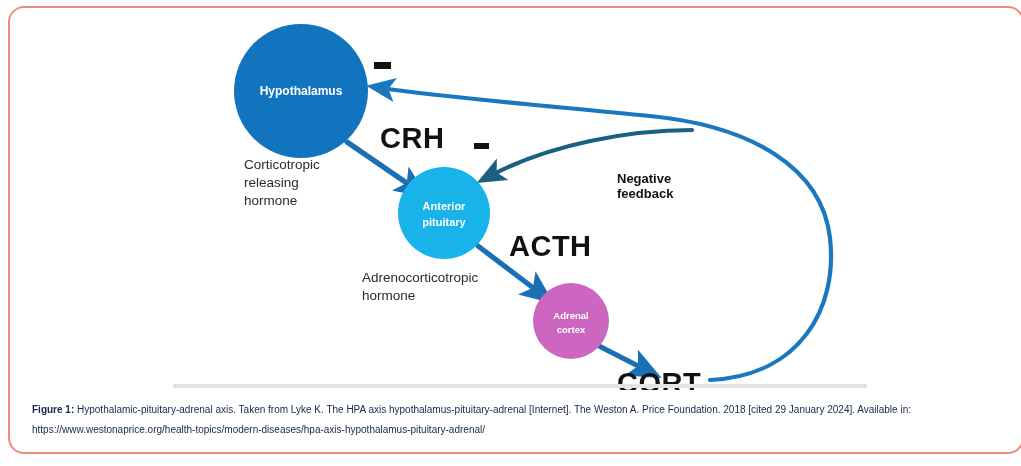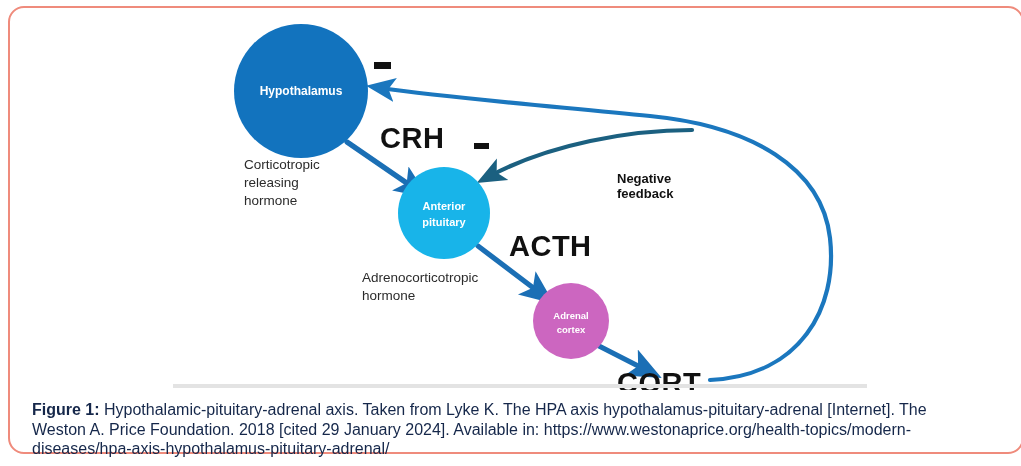--- a/index.html
+++ b/index.html
@@ -71,21 +71,21 @@
     background:#e3e3e3;
   }
 
   
   #caption{
     position:absolute;
     left:22px; top:392px;
     width:952px;
     color:#15274a;
     font-family:"Liberation Sans", sans-serif;
-    font-size:16px;
+    font-size:10px;
     line-height:19.5px;
     text-align:left;
   }
   #caption .cap-strong{font-weight:bold;}
 </style>
 </head>
 <body>
 
 <div id="figure-card">
 

